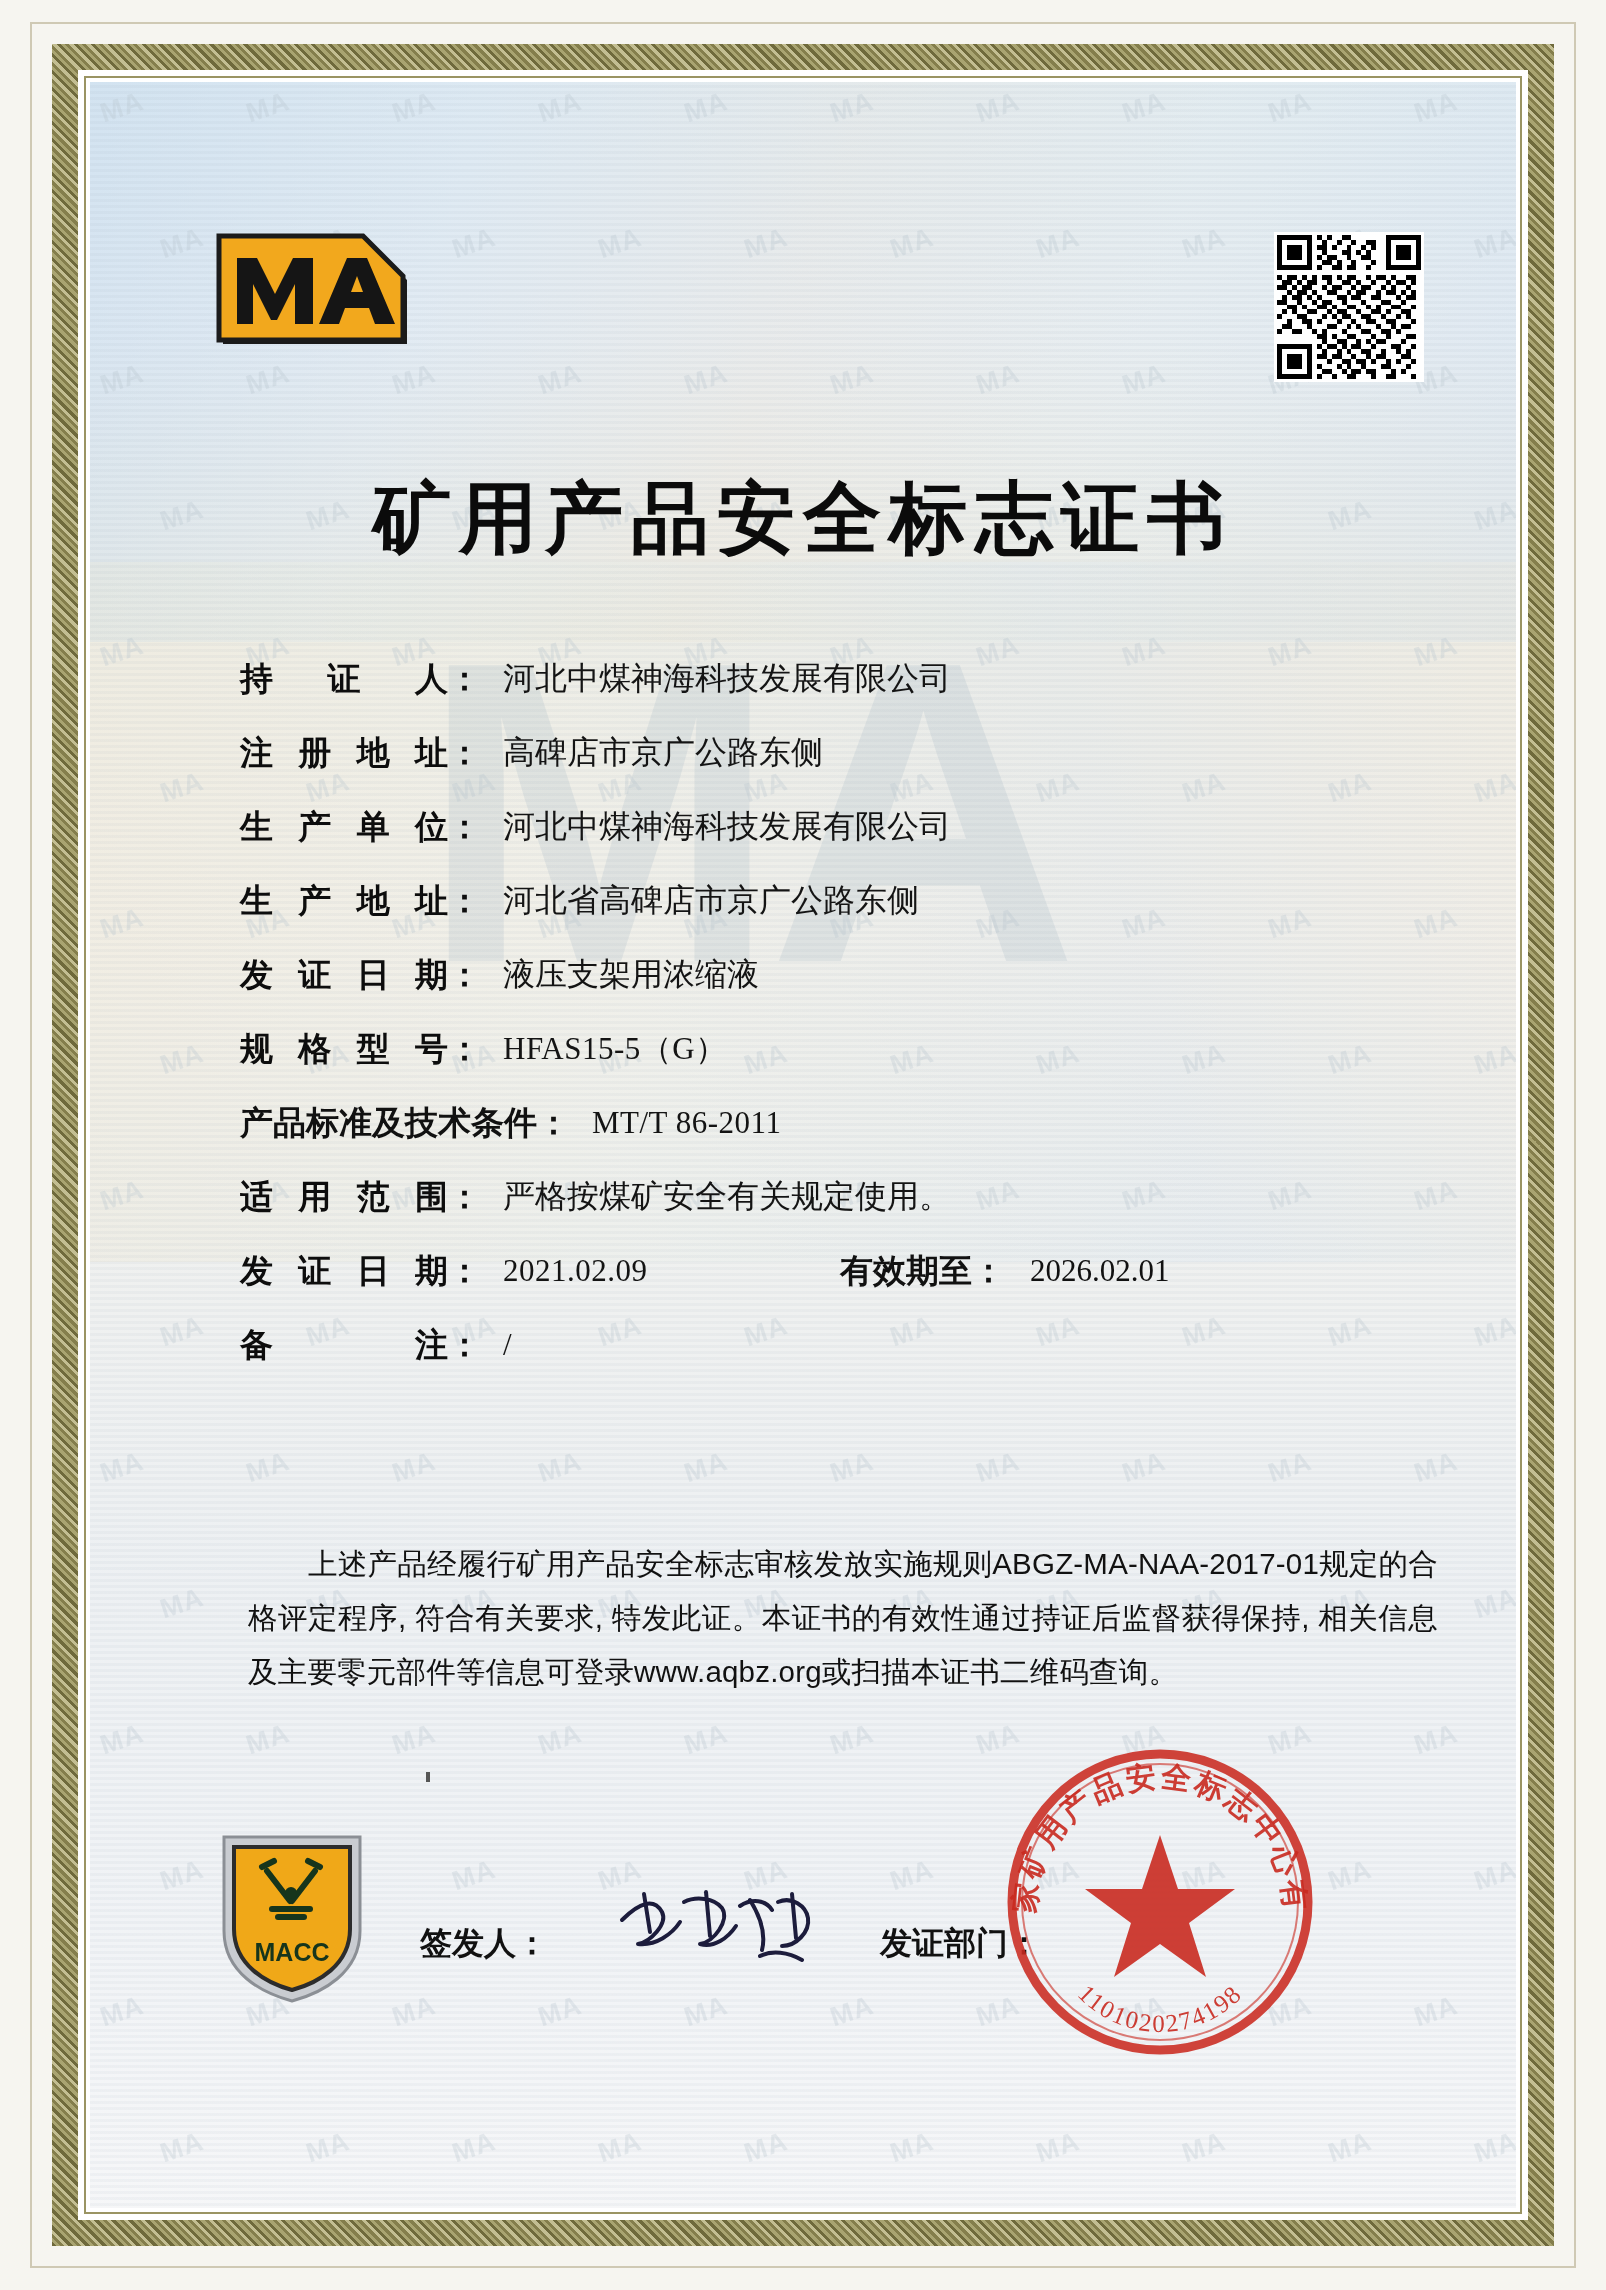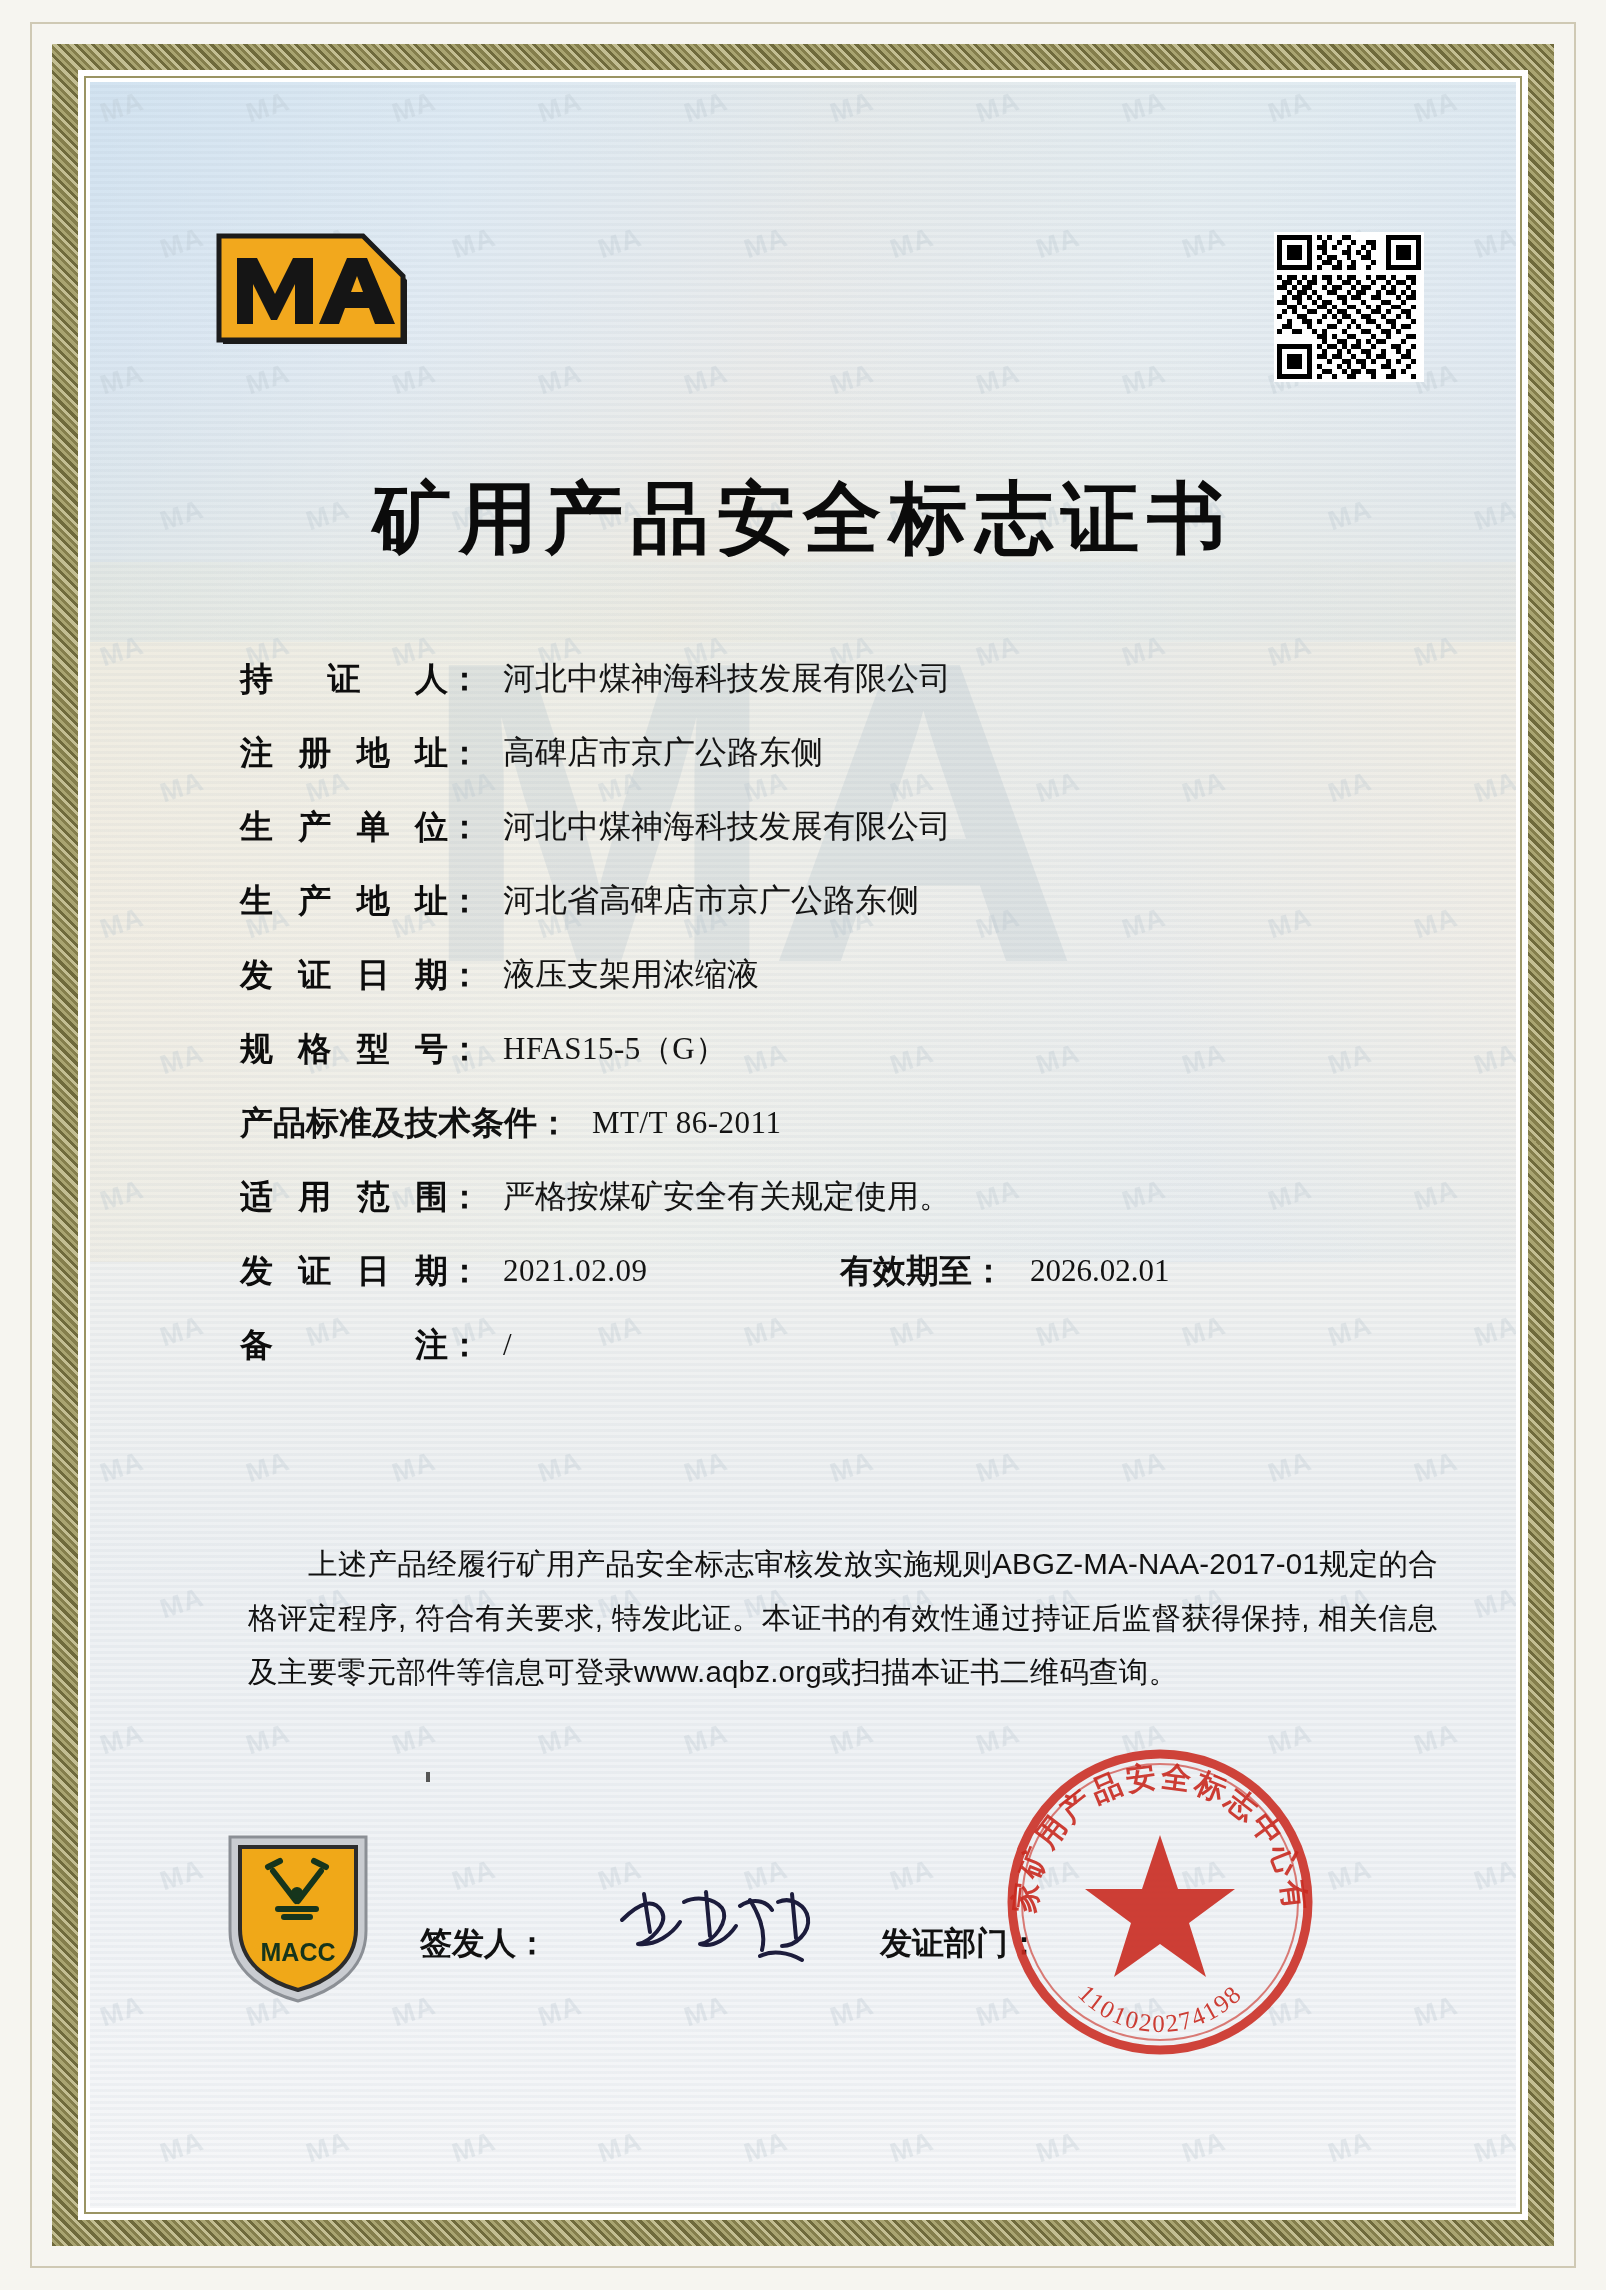--- a/index.html
+++ b/index.html
@@ -257,21 +257,21 @@
     line-height: 54px;
     color: #111;
     text-align: justify;
     text-indent: 60px;
     letter-spacing: 0.2px;
   }
 
   
   .macc-badge {
     position: absolute;
-    left: 128px;
+    left: 122px;
     top: 1745px;
     width: 160px;
     height: 180px;
   }
   .sign-label {
     position: absolute;
     left: 330px;
     top: 1840px;
     font-family: "Liberation Sans", sans-serif;
     font-weight: bold;

